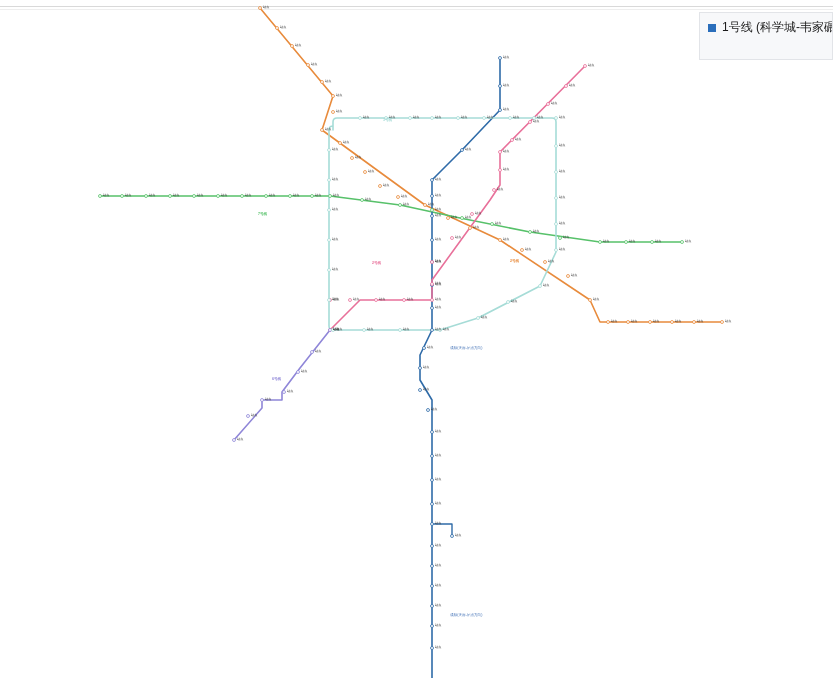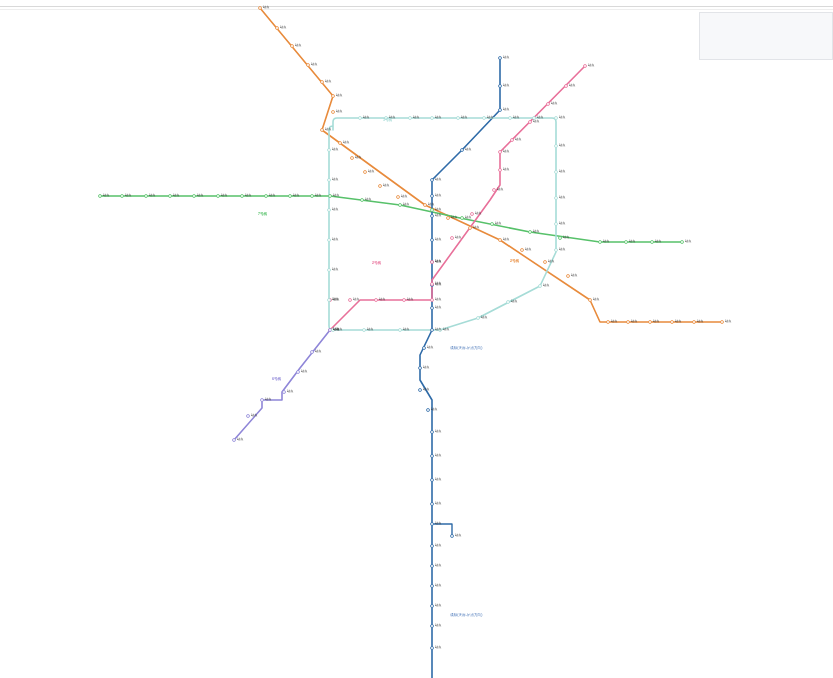--- a/index.html
+++ b/index.html
@@ -307,13 +307,17 @@
     <div class="linename" style="left: 383px; top: 118px; color: rgb(166, 220, 215);">3号线</div>
     <div class="linename" style="left: 372px; top: 261px; color: rgb(232, 112, 154);">2号线</div>
     <div class="linename" style="left: 510px; top: 259px; color: rgb(232, 139, 60);">2号线</div>
     <div class="linename" style="left: 258px; top: 212px; color: rgb(87, 193, 106);">7号线</div>
     <div class="linename" style="left: 272px; top: 377px; color: rgb(143, 134, 216);">6号线</div>
     <div class="note" style="left: 450px; top: 346px;">成都(天府-犀浦方向)</div>
     <div class="note" style="left: 450px; top: 613px;">成都(天府-犀浦方向)</div>
   </div>
 
 <div id="legend">
+  <div class="legend-row">
+    <span class="legend-swatch" style="background: rgb(42, 110, 187);"></span>
+    <span class="legend-label">1号线 (科学城-韦家碾</span>
+  </div>
 </div>
 
 </body></html>

